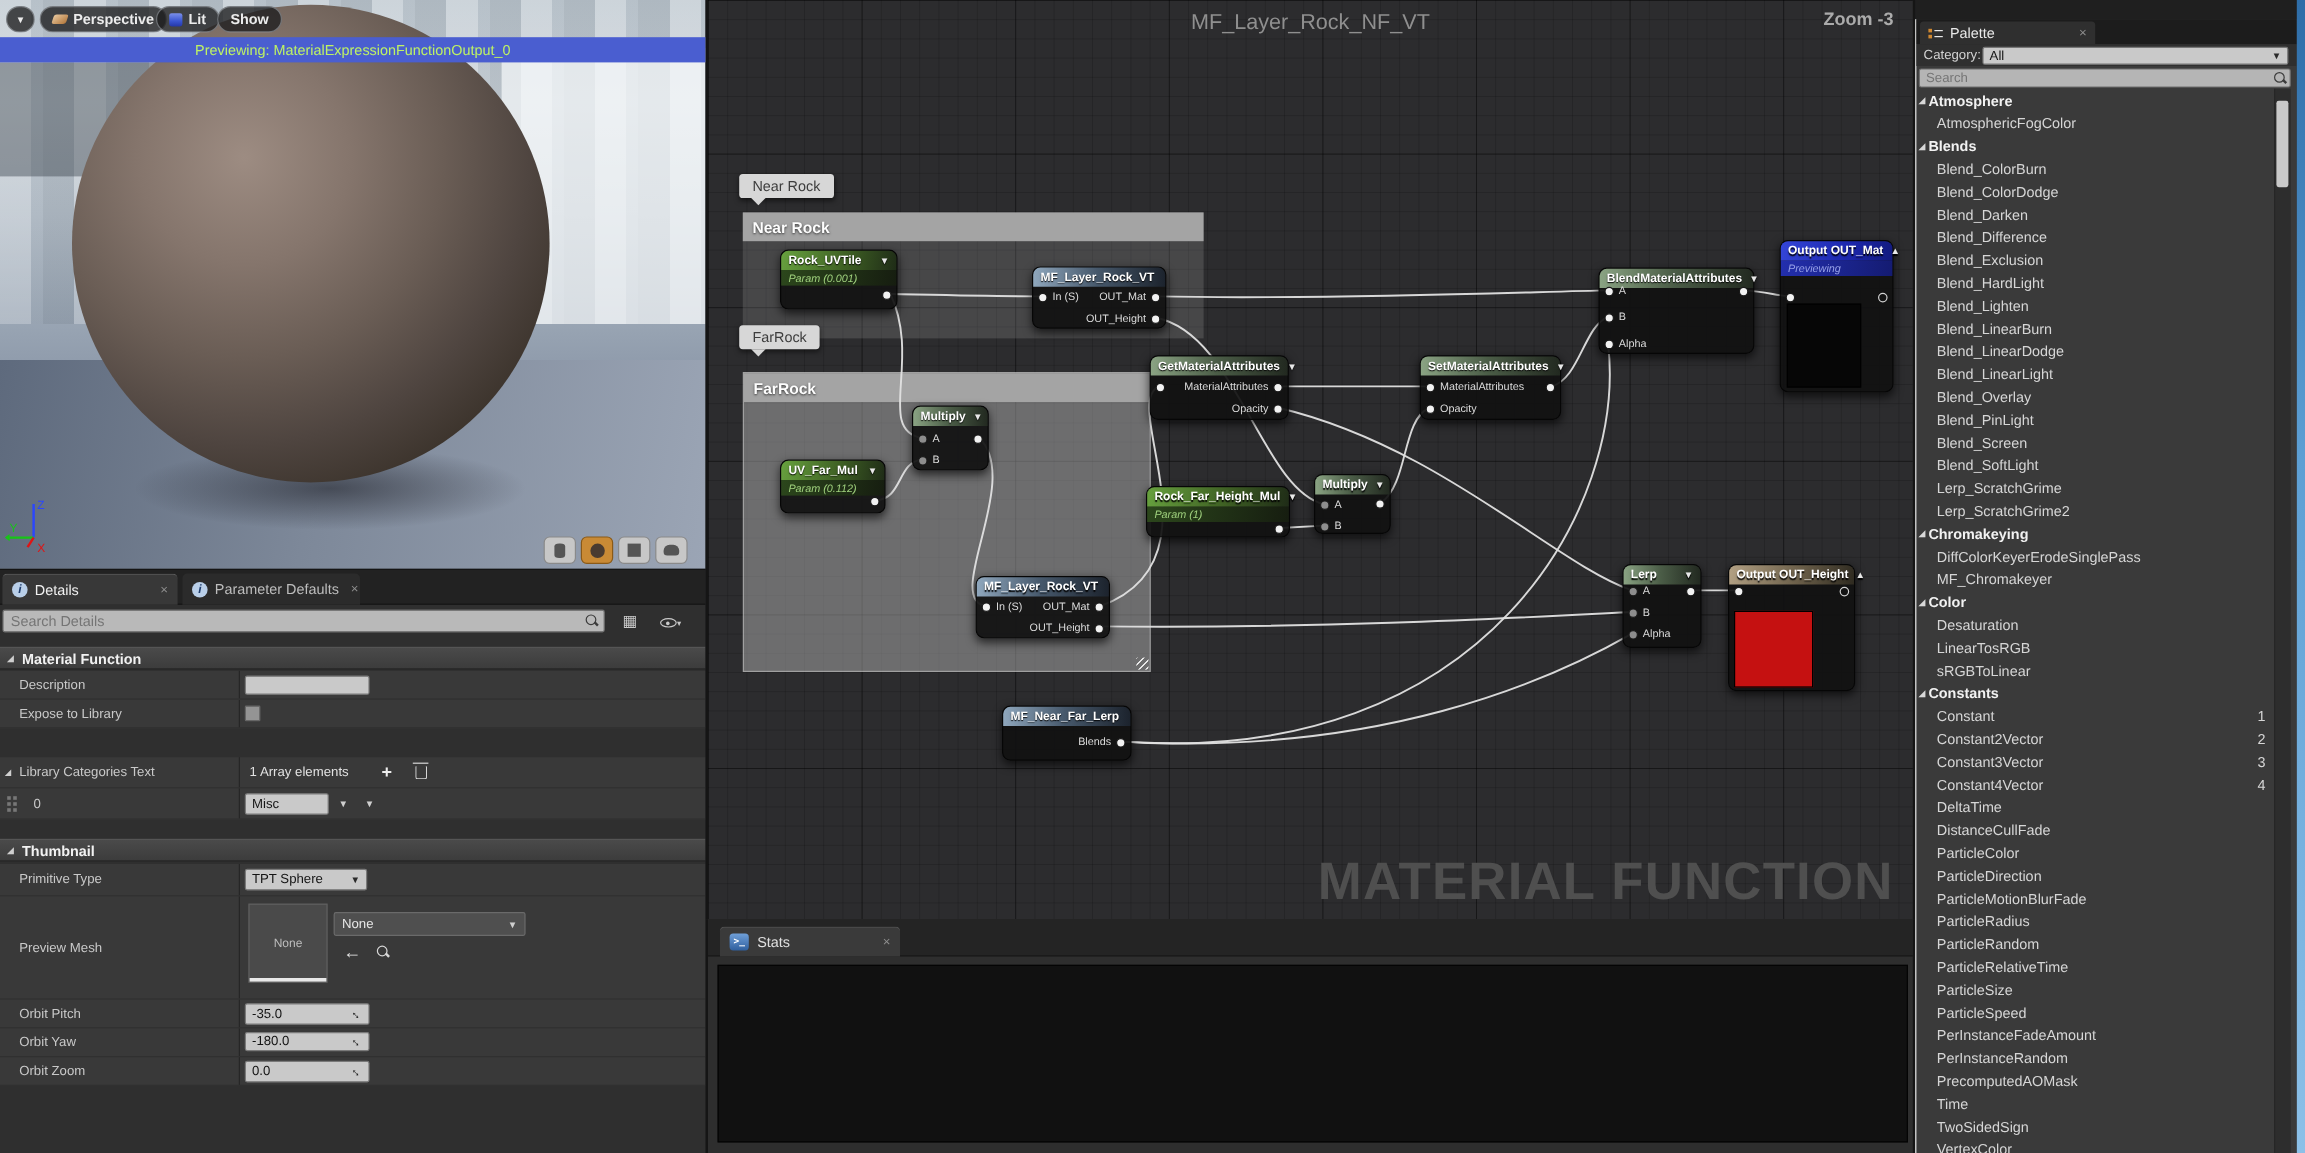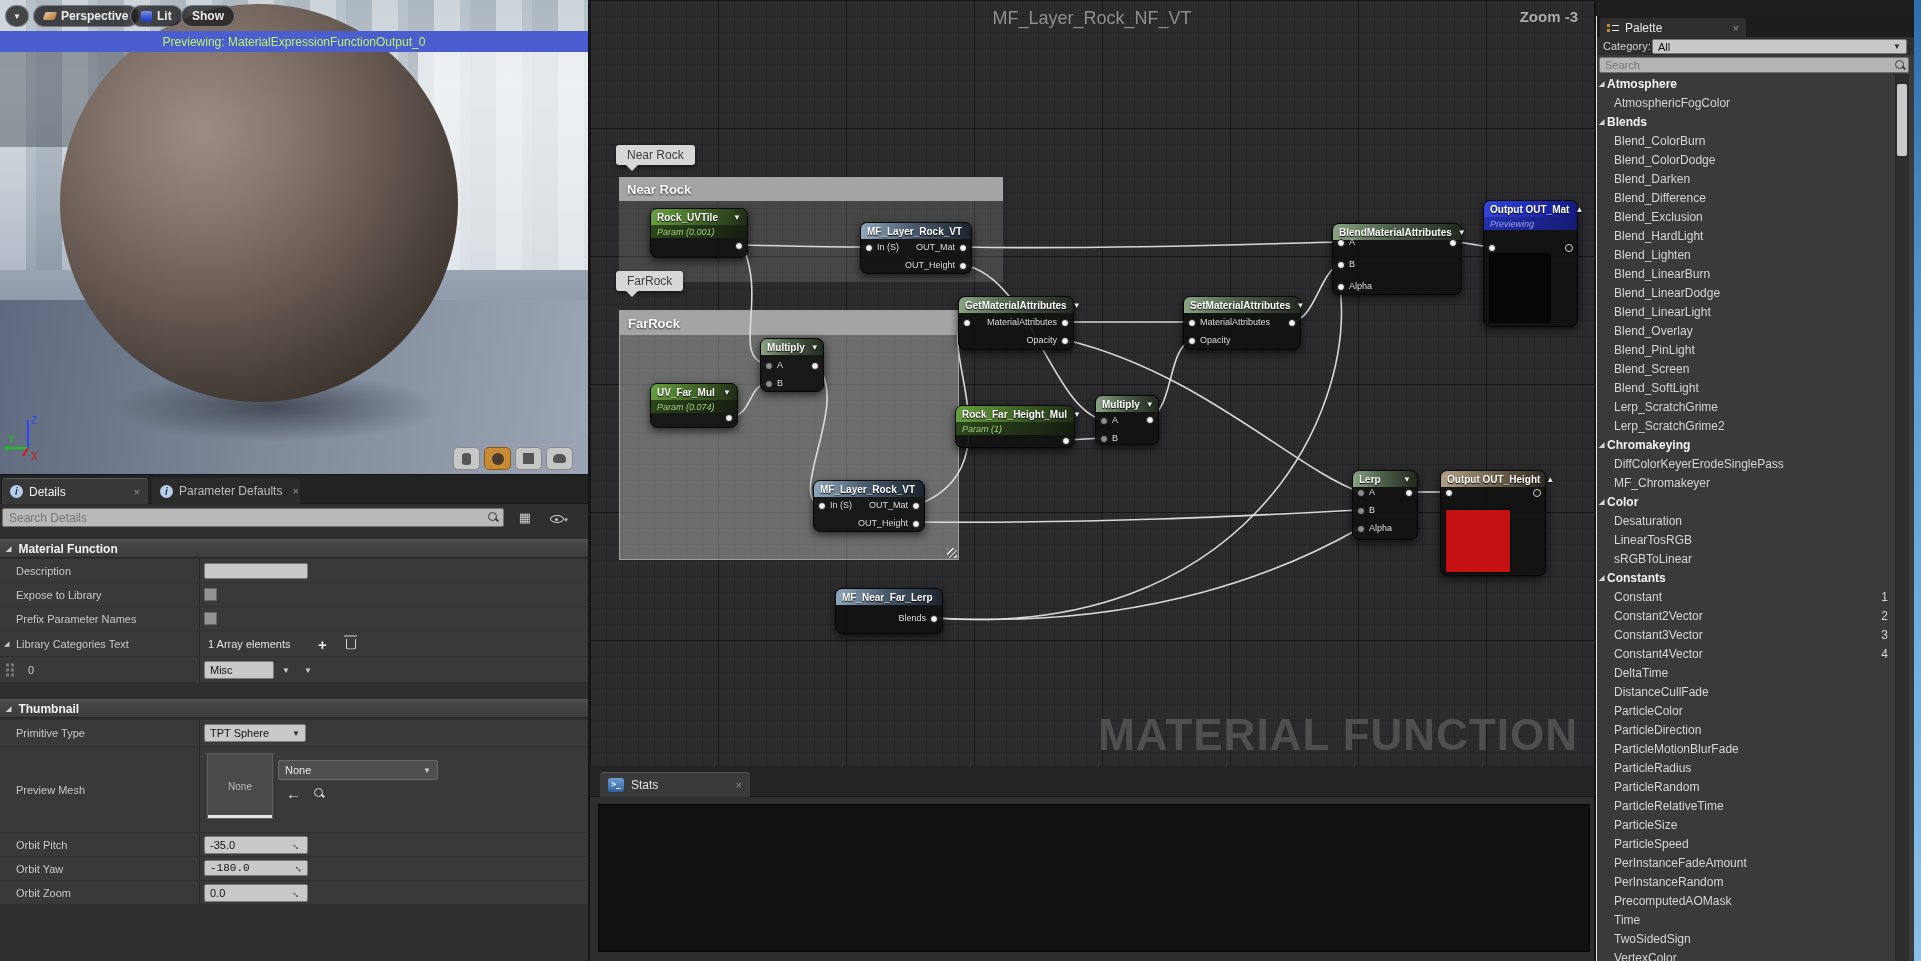--- a/index.html
+++ b/index.html
@@ -241,25 +241,20 @@
   <div class="d-row" style="top:108px; height:24px;">
     <span class="d-label">Expose to Library</span>
     <div class="d-divider"></div>
     <div class="chk" style="top:5px;"></div>
   </div>
   <div class="d-row" style="top:84px; height:24px;">
     <span class="d-label">Description</span>
     <div class="d-divider"></div>
     <div class="fld" style="top:4px; width:104px; height:16px;"></div>
   </div>
-  <div class="d-row" style="top:132px; height:24px;">
-    <span class="d-label">Prefix Parameter Names</span>
-    <div class="d-divider"></div>
-    <div class="chk" style="top:5px;"></div>
-  </div>
   <div class="d-row" style="top:156px; height:26px;">
     <span class="tri" style="position:absolute; left:4px; top:9px;">◢</span>
     <span class="d-label">Library Categories Text</span>
     <div class="d-divider"></div>
     <span style="position:absolute; left:208px; top:50%; transform:translateY(-50%); color:#e2e2e2; font-size:11px;">1 Array elements</span>
     <span class="plus-ic">+</span>
     <span class="trash-ic"></span>
   </div>
   <div class="d-row" style="top:182px; height:26px;">
     <span class="drag-dots"></span>
@@ -302,21 +297,21 @@
     <span class="d-label">Orbit Pitch</span>
     <div class="d-divider"></div>
     <div class="fld" style="top:3px; width:104px; height:18px;">
       <span>-35.0</span>
       <span class="spin">↔</span>
     </div>
   </div>
   <div class="d-row" style="top:382px; height:24px;">
     <span class="d-label">Orbit Yaw</span>
     <div class="d-divider"></div>
-    <div class="fld" style="top:3px; width:104px; height:16px;font-family:Liberation Mono, monospace;">
+    <div class="fld" style="top:3px; width:104px; height:16px;">
       <span>-180.0</span>
       <span class="spin">↔</span>
     </div>
   </div>
   <div class="d-row" style="top:406px; height:24px;">
     <span class="d-label">Orbit Zoom</span>
     <div class="d-divider"></div>
     <div class="fld" style="top:3px; width:104px; height:18px;">
       <span>0.0</span>
       <span class="spin">↔</span>
@@ -426,21 +421,21 @@
       <span class="plabel" style="top: 21px; left: 16px;">A</span>
       <div class="pin pin-g" style="top: 41px; left: 4px;"></div>
       <span class="plabel" style="top: 39px; left: 16px;">B</span>
       <div class="pin pin-w" style="top: 23px; right: 4px;"></div>
     </div>
     <div class="node" style="left: 60px; top: 383px; width: 88px; height: 45px;">
       <div class="nhead nh-param">
         <span>UV_Far_Mul</span>
         <span class="narrow">▼</span>
       </div>
-      <div class="nsub ns-param">Param (0.074)</div>
+      <div class="nsub ns-param">Param (0.112)</div>
       <div class="pin pin-w" style="top: 30px; right: 4px;"></div>
     </div>
     <div class="node" style="left: 365px; top: 405px; width: 120px; height: 43px;">
       <div class="nhead nh-param">
         <span>Rock_Far_Height_Mul</span>
         <span class="narrow">▼</span>
       </div>
       <div class="nsub ns-param">Param (1)</div>
       <div class="pin pin-w" style="top: 31px; right: 4px;"></div>
     </div>

